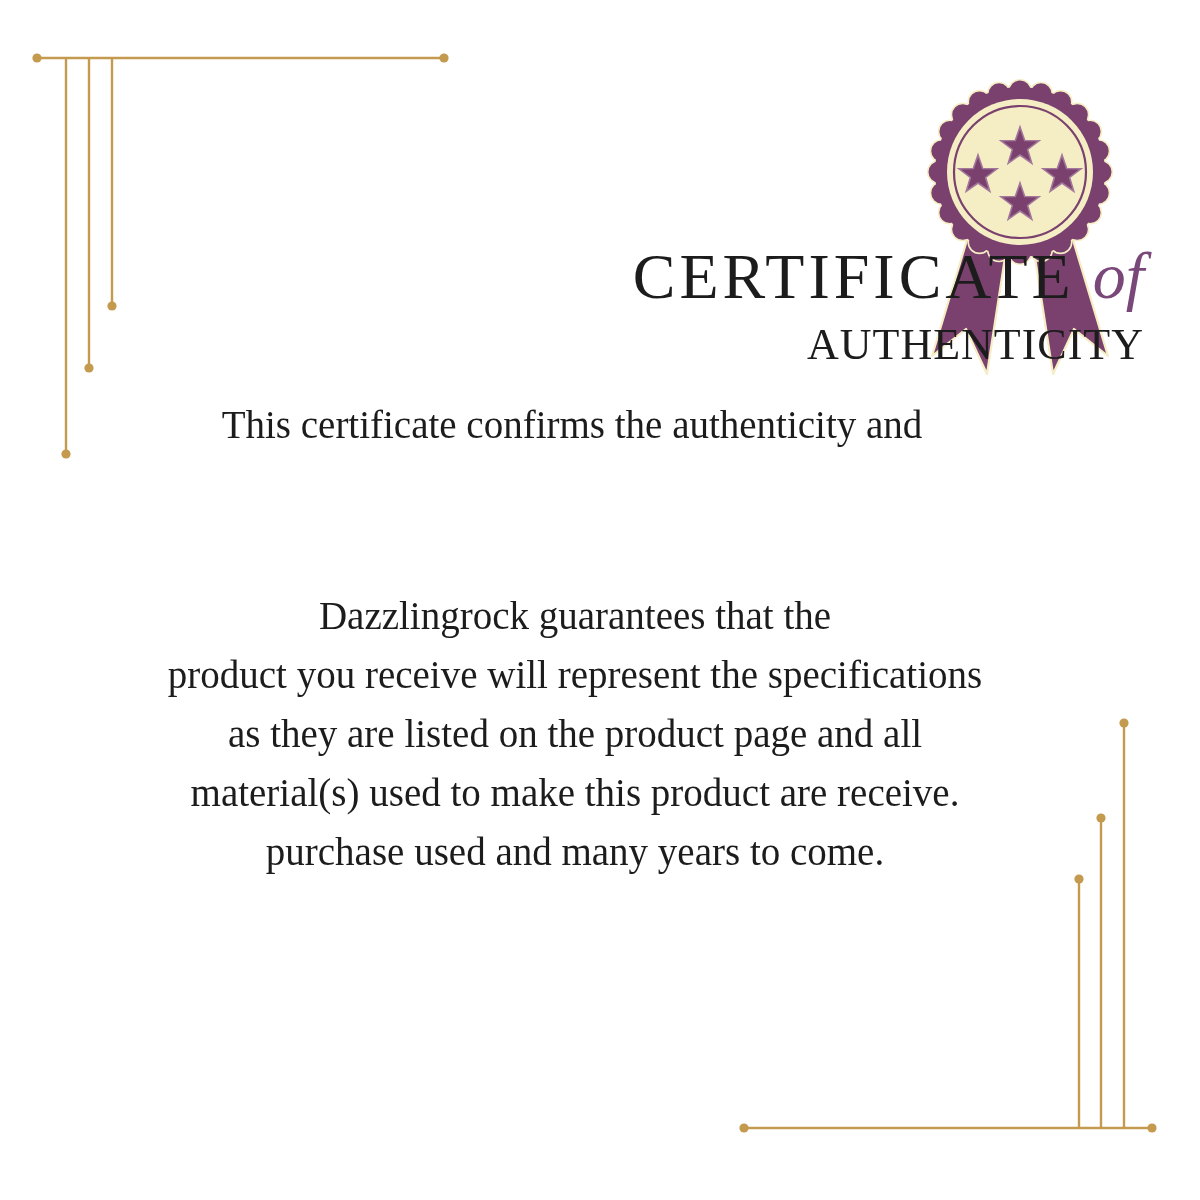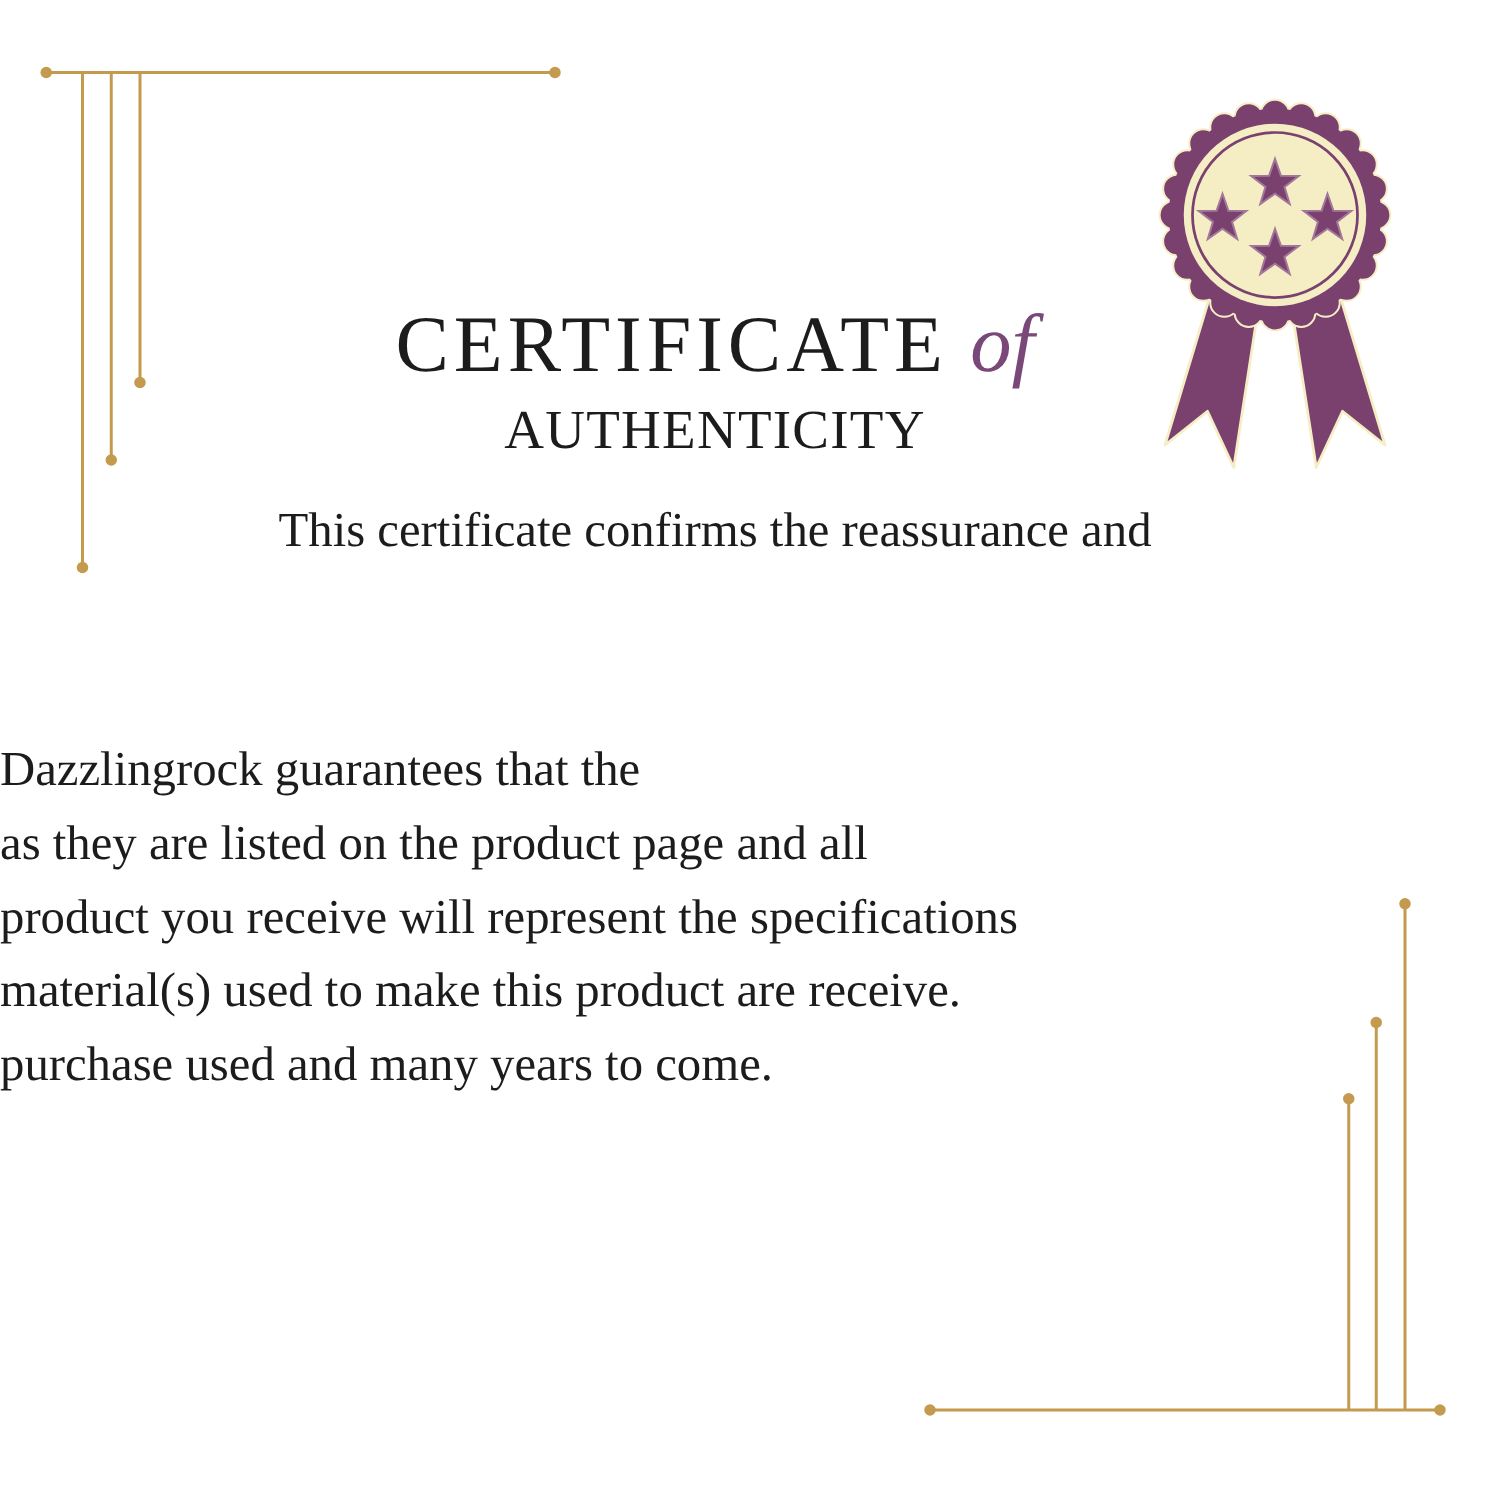--- a/index.html
+++ b/index.html
@@ -40,21 +40,21 @@
   .c-stroke { stroke: var(--cream); stroke-width: 1.6; }
   .cream-fill { fill: var(--cream); }
   .ring { fill: none; stroke: var(--purple); stroke-width: 2.2; }
   .star { fill: var(--purple); stroke: var(--star-outline); stroke-width: 1.6; }
   .ribbon { fill: var(--purple); stroke: var(--cream); stroke-width: 2.2; stroke-linejoin: round; }
 
   .title {
     position: absolute;
     left: 0; top: 242px;
     width: 1144px;
-    text-align: center;
+    text-align: right;
     line-height: 68px;
     color: var(--ink);
   }
   .title-line1 { font-size: 64px; letter-spacing: 4px; white-space: nowrap; }
   .title-line1 .main { color: var(--ink); }
   .title-line1 .of {
     font-style: italic;
     color: var(--accent);
     font-size: 66px;
     letter-spacing: 0;
@@ -68,20 +68,21 @@
     width: 1144px;
     text-align: center;
     font-size: 39px;
     line-height: 59px;
     color: var(--ink);
   }
   .bodytext {
     position: absolute;
     left: 0; top: 586px;
     width: 1150px;
+    text-align: center;
     font-size: 39px;
     line-height: 59px;
     color: var(--ink);
   }
   .bodytext div, .subtitle div { white-space: nowrap; }
 </style>
 </head>
 <body>
 
 <div class="page">
@@ -159,24 +160,24 @@
   </svg>
 
   <div class="title">
     <div class="title-line1">
       <span class="main">CERTIFICATE</span><span class="of">of</span>
     </div>
     <div class="title-line2">AUTHENTICITY</div>
   </div>
 
   <div class="subtitle">
-    <div>This certificate confirms the reassurance and</div>
+    <div>This certificate confirms the authenticity and</div>
   </div>
 
   <div class="bodytext">
     <div>Dazzlingrock guarantees that the</div>
+    <div>product you receive will represent the specifications</div>
     <div>as they are listed on the product page and all</div>
-    <div>product you receive will represent the specifications</div>
     <div>material(s) used to make this product are receive.</div>
     <div>purchase used and many years to come.</div>
   </div>
 
 </div>
 
 </body></html>

